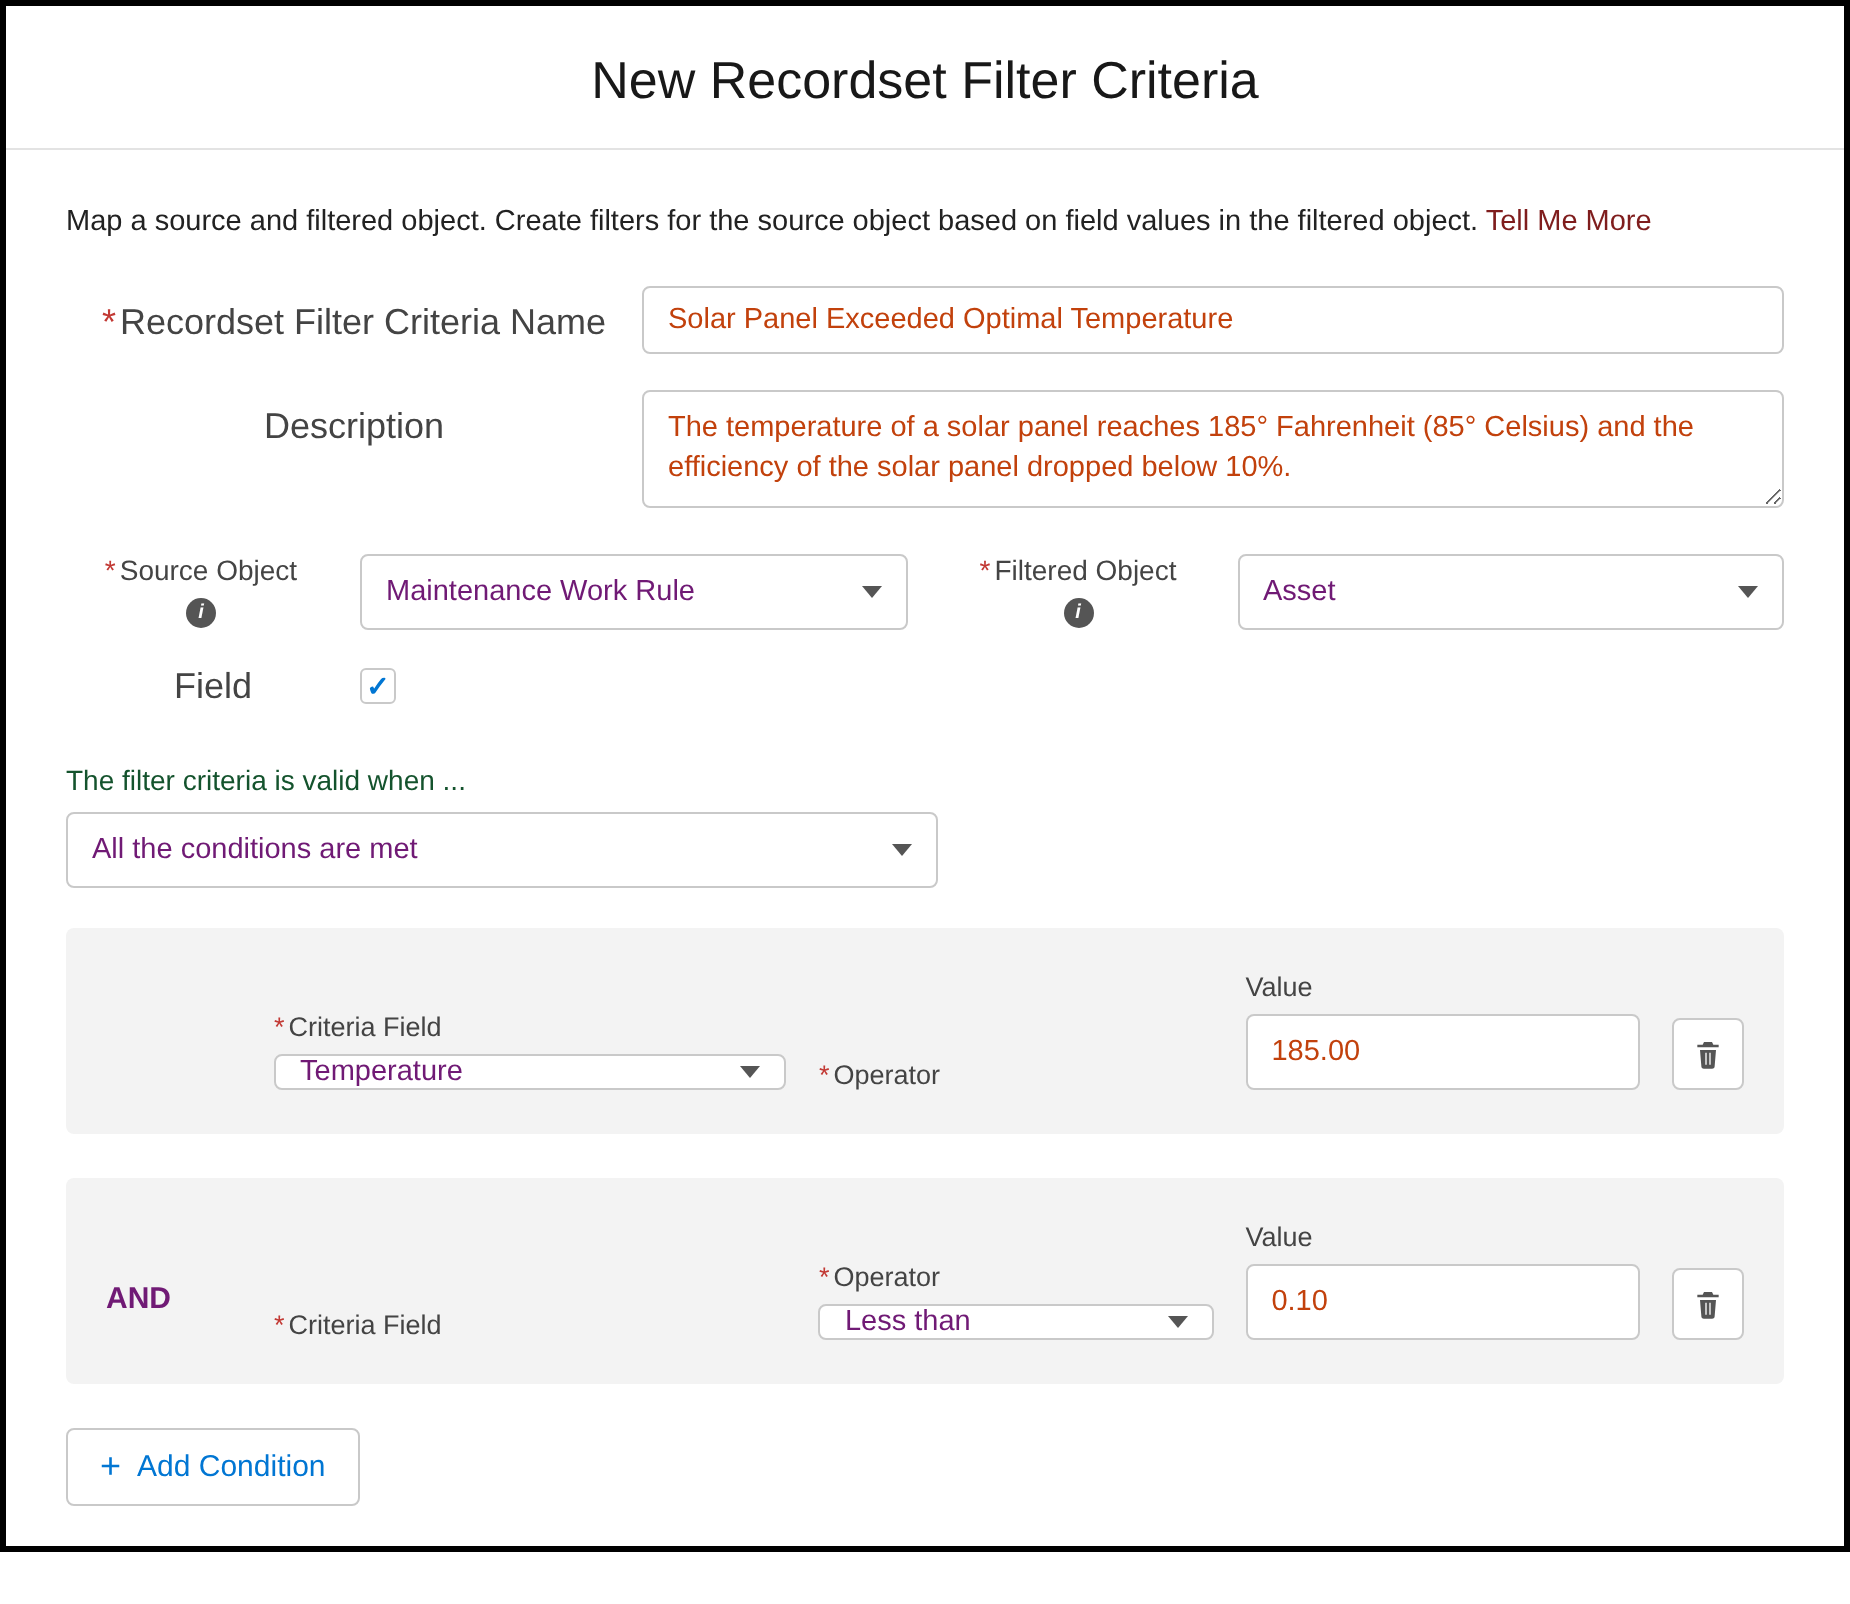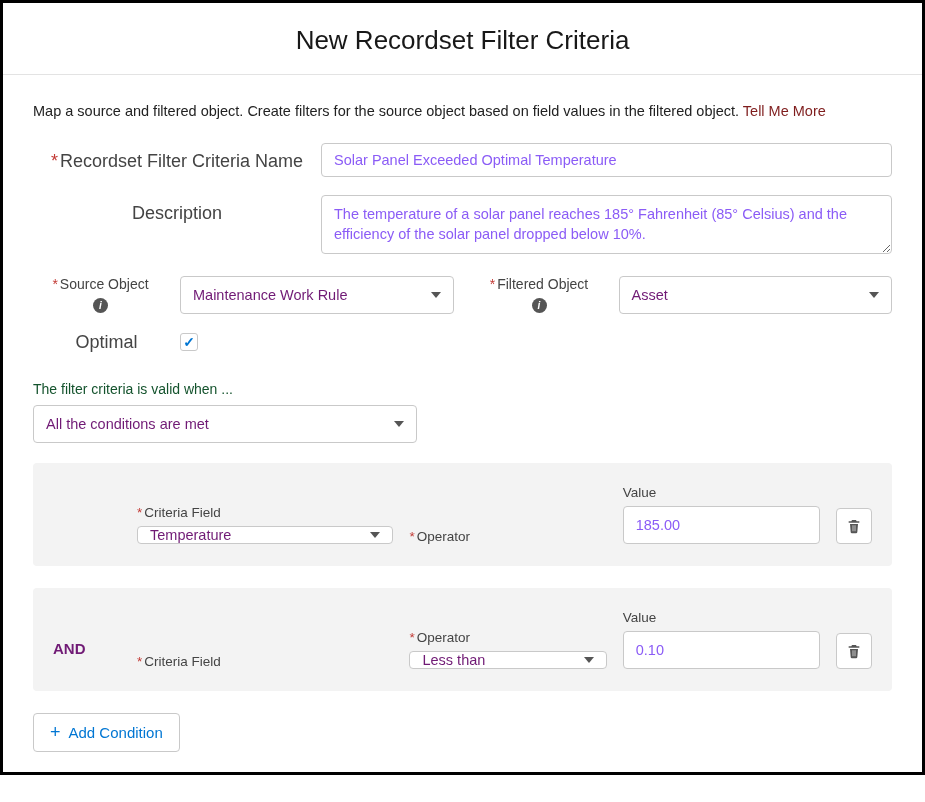--- a/index.html
+++ b/index.html
@@ -24,21 +24,21 @@
   .form-row { display: flex; margin-bottom: 18px; align-items:flex-start;}
   .label-cell { width: 288px; padding-top: 8px; font-size: 18px; color: #444; text-align: center; }
   .asterisk { color: #c23934; padding-right:2px;}
   .input-text, .textarea {
     border: 1px solid #c9c9c9;
     border-radius: 4px;
     font-size: 14.5px;
     padding: 8px 12px;
     width: 100%;
     font-family: inherit;
-    color: #8b5cf6;
+    color: #c2410c;
     background: #fff;
   }
   .textarea { resize: both; min-height: 56px; line-height:1.4;}
   .field-cell { flex: 1; }
   .two-col { display:flex; gap: 18px; margin-bottom:18px;}
   .two-col .col { flex:1; display:flex; align-items:center; }
   .col-label { font-size:14px; color:#444; display:flex; align-items:center; gap:6px; margin-right:12px; width:135px;flex-direction:column;}
   .select {
     border:1px solid #c9c9c9; border-radius:4px; background:#fff; height:38px;
     display:flex; align-items:center; justify-content:space-between; padding:0 12px;
@@ -51,21 +51,21 @@
   }
   .checkbox-row { display:flex; align-items:center; margin-bottom:28px;}
   .checkbox-row .label-cell{ width:147px; padding-top:0;}
   .checkbox {
     width:18px;height:18px;border:1px solid #c9c9c9;border-radius:3px;background:#fff;
     display:flex;align-items:center;justify-content:center;cursor:pointer;
   }
   .check-glyph { color:#0176d3; font-size:14px; font-weight:bold;}
   h2.section { font-size:17px; font-weight:700; margin-bottom:12px; color:#222;}
   .hint { font-size:14px; color:#14532d; margin-bottom:8px;}
-  .met-select { width:384px; margin-bottom:20px;}
+  .met-select { width:436px; margin-bottom:20px;}
   .condition-card {
     background:#f3f3f3; border-radius:4px; padding:22px 20px 22px 20px;
     display:flex; align-items:flex-end; gap:16px; margin-bottom:22px;
   }
   .cond-logic { width:68px; font-size:15px; font-weight:700; color:#701a75; padding-bottom:12px;}
   .cond-col { display:flex; flex-direction:column; gap:6px; }
   .cond-col.field { flex:1.3;}
   .cond-col.op { flex:1.0;}
   .cond-col.val { flex:1.0;}
   .cond-col label { font-size:13.5px; color:#444;}
@@ -125,21 +125,21 @@
         <span class="info-icon">i</span>
       </div>
       <div class="select">
         <span>Asset</span>
         <span class="chev-down"></span>
       </div>
     </div>
   </div>
 
   <div class="checkbox-row">
-    <div class="label-cell">Optimal</div>
+    <div class="label-cell">Field</div>
     <div class="checkbox">
       <span class="check-glyph">✓</span>
     </div>
   </div>
 
   <div class="hint">The filter criteria is valid when ...</div>
   <div class="select met-select">
     <span>All the conditions are met</span>
     <span class="chev-down"></span>
   </div>

